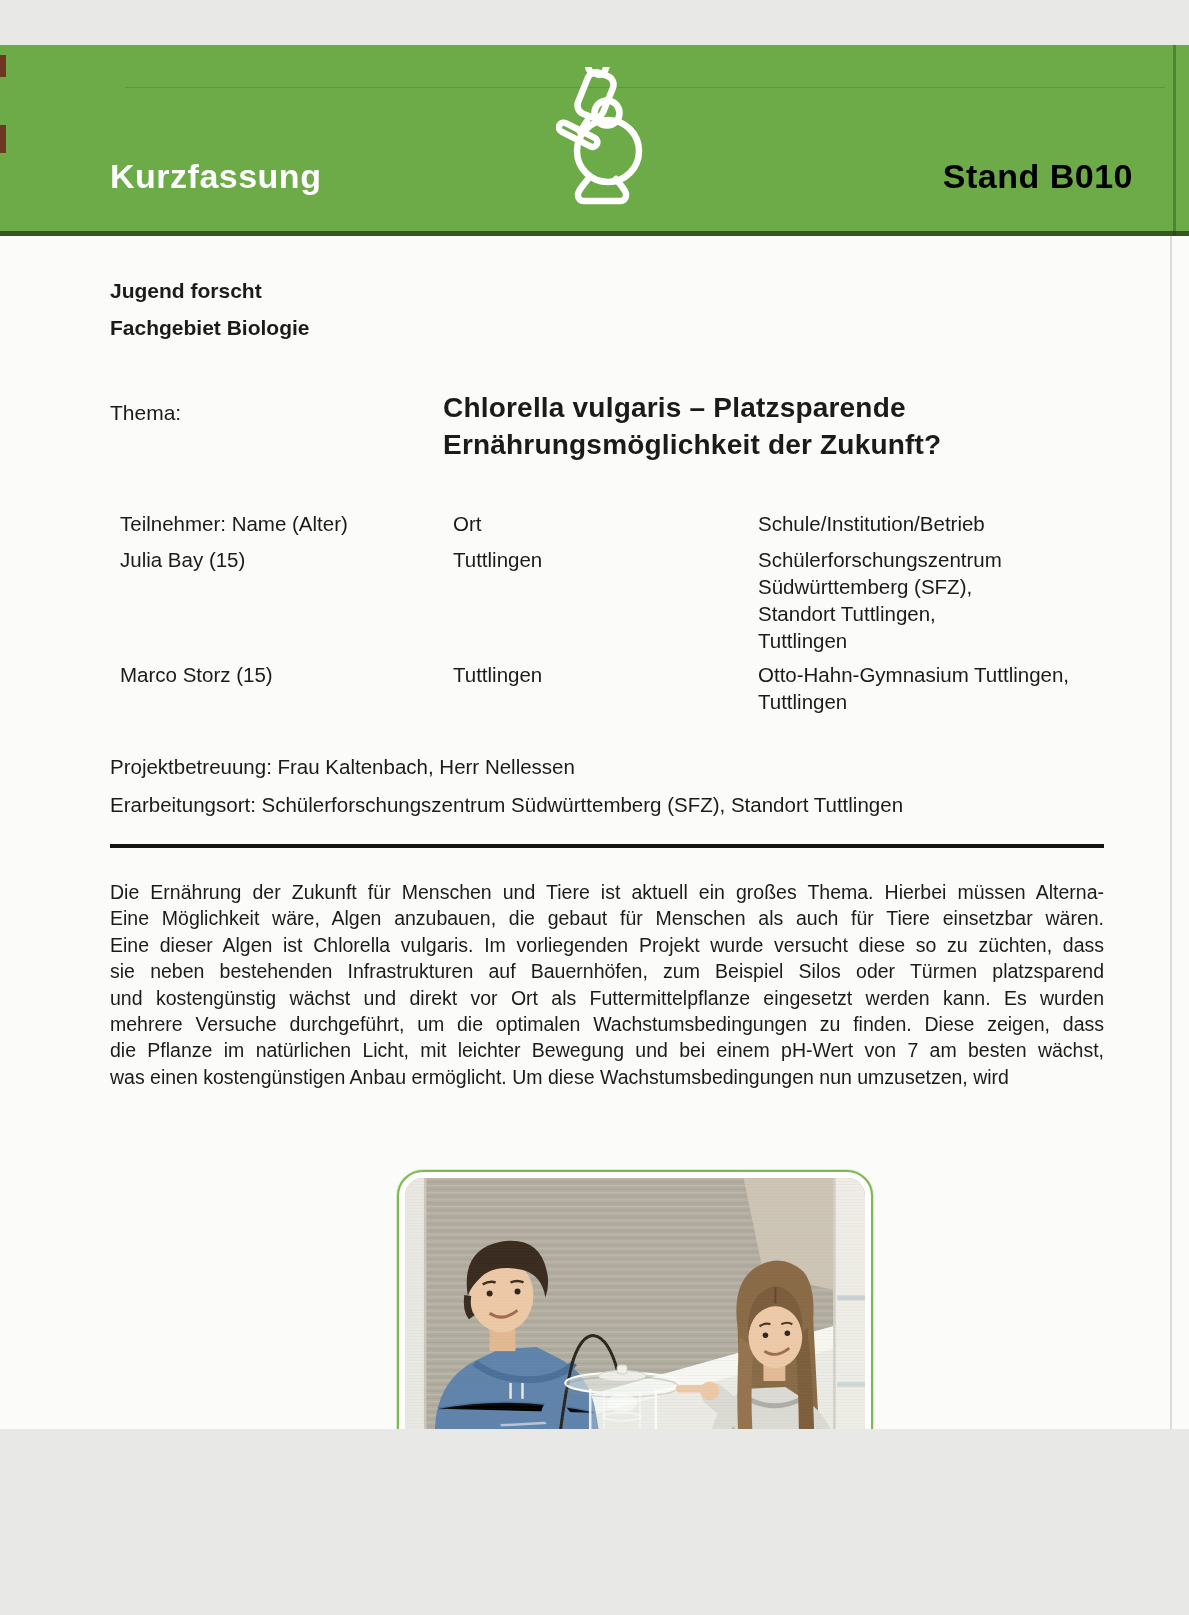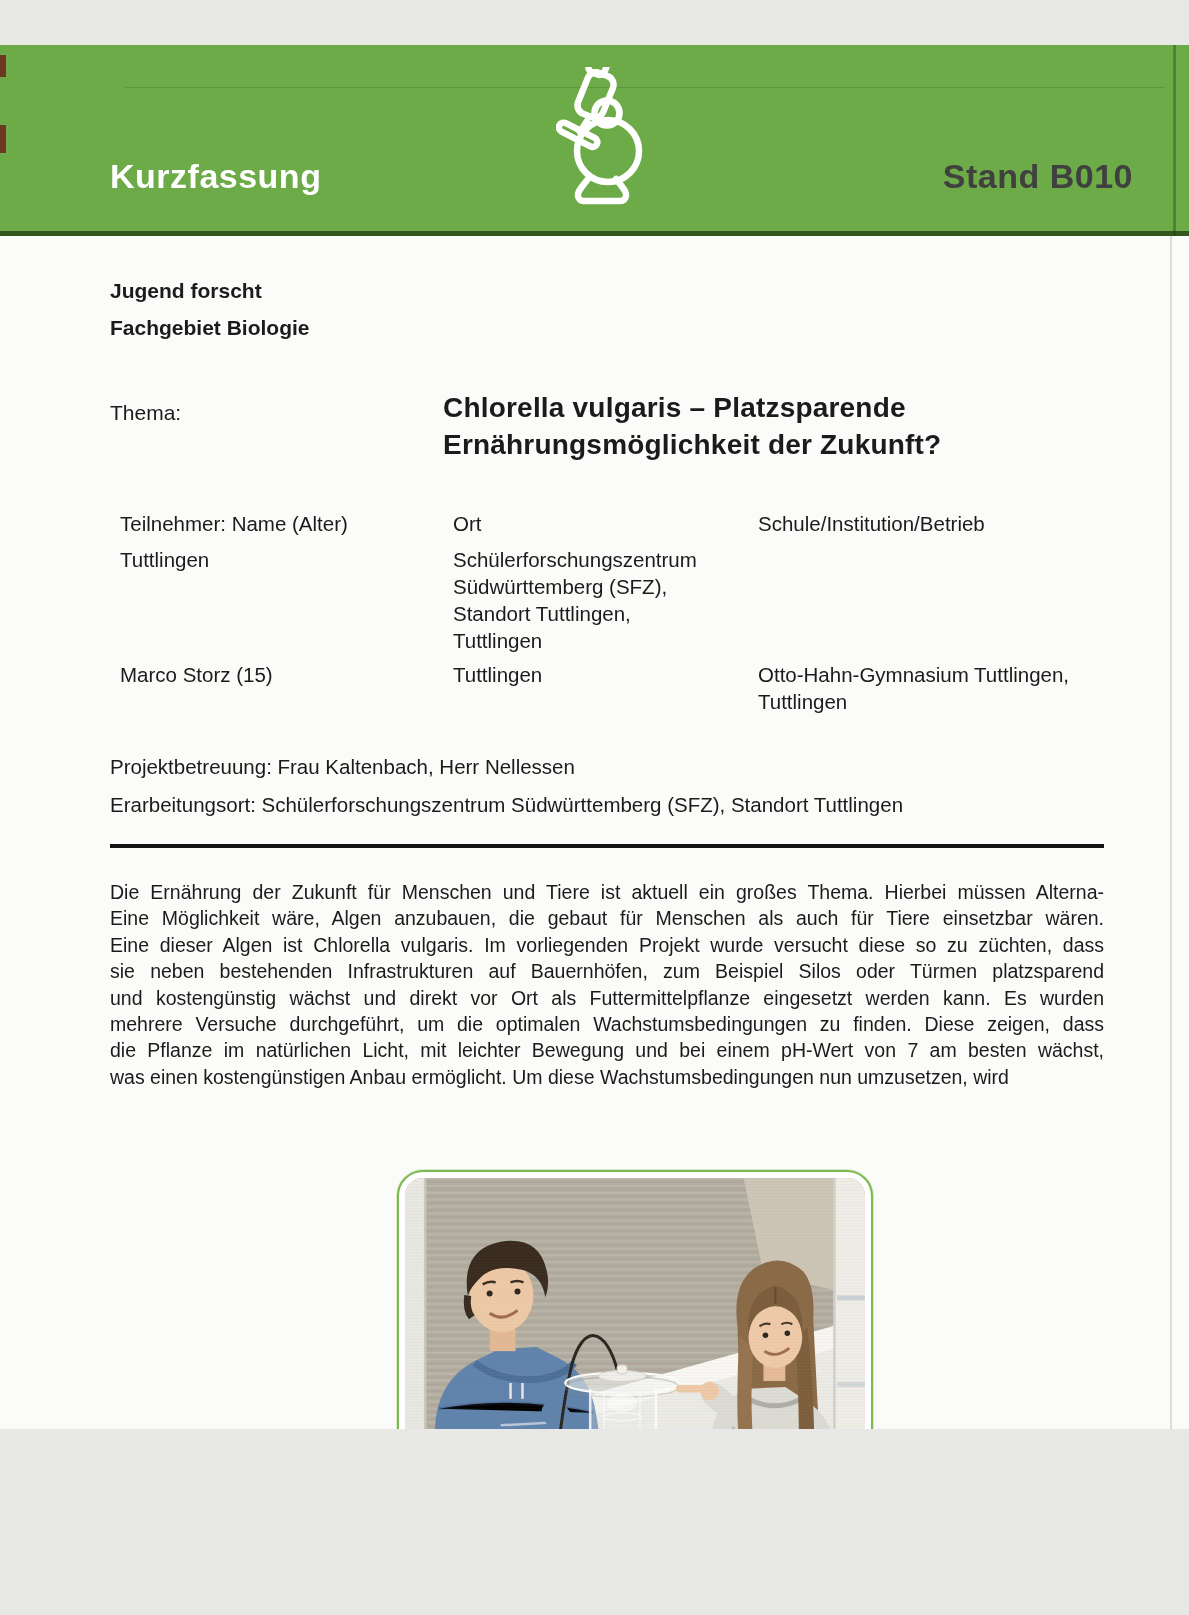--- a/index.html
+++ b/index.html
@@ -3,21 +3,21 @@
 <meta charset="utf-8">
 <style>
   html,body{margin:0;padding:0;background:#e8e8e6;}
   .page{
     position:relative;width:1189px;height:1384px;background:#fbfbf9;overflow:hidden;
     font-family:Liberation Sans, sans-serif;color:#1b1b1b;margin-top:45px;
   }
   
   .band{position:absolute;left:0;top:0;width:1189px;height:186px;background:#6cab47;border-bottom:5px solid #33571f;}
   .band-left{position:absolute;left:110px;top:112px;font-size:34px;font-weight:bold;color:#ffffff;letter-spacing:.5px;}
-  .band-right{position:absolute;right:56px;top:112px;font-size:34px;font-weight:bold;color:#404040;letter-spacing:.5px;}
+  .band-right{position:absolute;right:56px;top:112px;font-size:34px;font-weight:bold;color:#000000;letter-spacing:.5px;}
   .band-icon{position:absolute;left:556px;top:22px;width:92px;height:146px;}
   .band-seam{position:absolute;left:1173px;top:0;width:3px;height:191px;background:rgba(30,55,20,.35);}
   .band-scanline{position:absolute;left:125px;top:42px;width:1040px;height:1px;background:rgba(0,0,0,.12);}
   .scan-mark{position:absolute;left:0;width:6px;background:#6e1c15;opacity:.8;}
   .scan-mark.m1{top:10px;height:22px;}
   .scan-mark.m2{top:80px;height:28px;}
   
   .page-edge{position:absolute;left:1170px;top:191px;width:2px;height:1424px;background:#dbdbd7;}
   .bottom-strip{position:absolute;left:0;top:1599px;width:1158px;height:16px;background:linear-gradient(#a8ada7 0%,#55605a 35%,#434c45 100%);}
   
@@ -78,20 +78,21 @@
     <span>Chlorella vulgaris – Platzsparende</span><br>
     <span>Ernährungsmöglichkeit der Zukunft?</span>
   </h1>
 
   <div class="prow head">
     <div>Teilnehmer: Name (Alter)</div>
     <div>Ort</div>
     <div>Schule/Institution/Betrieb</div>
   </div>
   <div class="prow r1">
+    <div>Julia Bay (15)</div>
     <div>Tuttlingen</div>
     <div class="cell-inst">
         <div class="bl">Schülerforschungszentrum</div>
         <div class="bl">Südwürttemberg (SFZ),</div>
         <div class="bl">Standort Tuttlingen,</div>
         <div class="bl">Tuttlingen</div>
       </div>
   </div>
   <div class="prow r2">
     <div>Marco Storz (15)</div>

